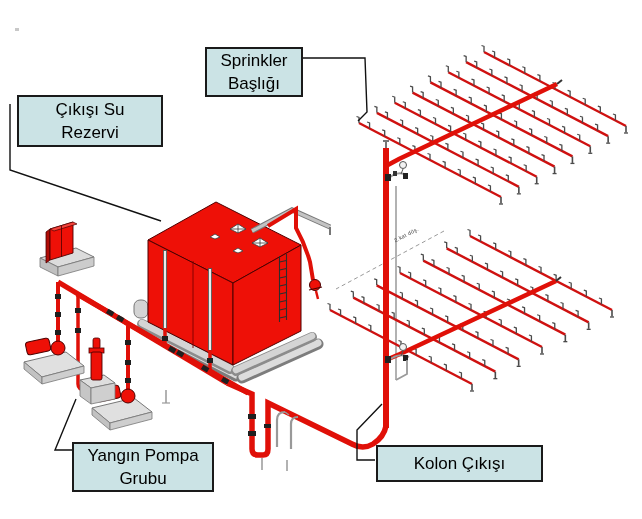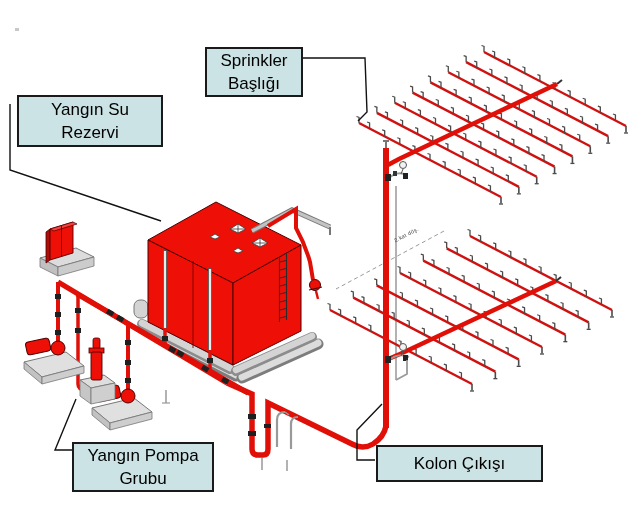--- a/index.html
+++ b/index.html
@@ -557,21 +557,21 @@
 
   <g fill="none" stroke="#111" stroke-width="1.4">
     <path d="M10,104 L10,170 L161,221"></path>
     <path d="M303,58 L365,58 L367,112 L358,121"></path>
     <path d="M76,399 L55,450 L72,450"></path>
     <path d="M382,404 L357,430 L357,460 L375,460"></path>
   </g>
 </svg>
 
 <div class="label-box" style="left:17px;top:95px;width:146px;height:52px">
-  <span>Yangın Su</span>
+  <span>Çıkışı Su</span>
   <span>Rezervi</span>
 </div>
 
 <div class="label-box" style="left:72px;top:442px;width:142px;height:50px">
   <span>Yangın Pompa</span>
   <span>Grubu</span>
 </div>
 
 <div class="label-box" style="left:205px;top:47px;width:98px;height:50px">
   <span>Sprinkler</span>

